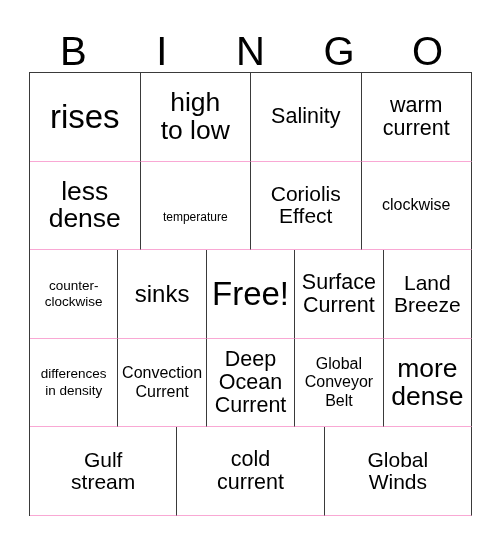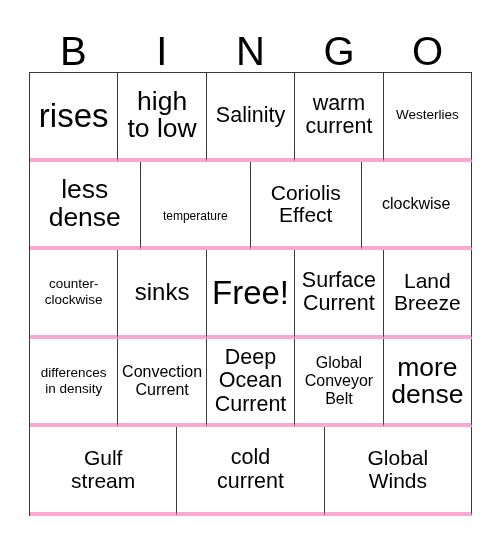--- a/index.html
+++ b/index.html
@@ -50,21 +50,21 @@
   .bingo-row {
     display: flex;
     width: 100%;
   }
   .bingo-cell {
     flex: 1 1 0;
     width: 88.6px;
     height: 88.6px;
     box-sizing: border-box;
     border-right: 1px solid #3a3a3a;
-    border-bottom: 4px solid #f9a8d4;
+    border-bottom: 1px solid #f9a8d4;
     display: flex;
     align-items: center;
     justify-content: center;
     text-align: center;
     padding: 1px 2px;
     overflow: hidden;
     background: #ffffff;
   }
   .cell-text {
     display: block;
@@ -107,23 +107,20 @@
           <span class="cell-text fs-3xl">high
 to low</span>
         </div>
       <div class="bingo-cell">
           <span class="cell-text fs-xl">Salinity</span>
         </div>
       <div class="bingo-cell">
           <span class="cell-text fs-xl">warm
 current</span>
         </div>
-      <div class="bingo-cell">
-          <span class="cell-text fs-sm">Westerlies</span>
-        </div>
     </div>
 
     <div class="bingo-row">
       <div class="bingo-cell">
           <span class="cell-text fs-3xl">less
 dense</span>
         </div>
       <div class="bingo-cell">
           <span class="cell-text fs-xs">temperature</span>
         </div>

